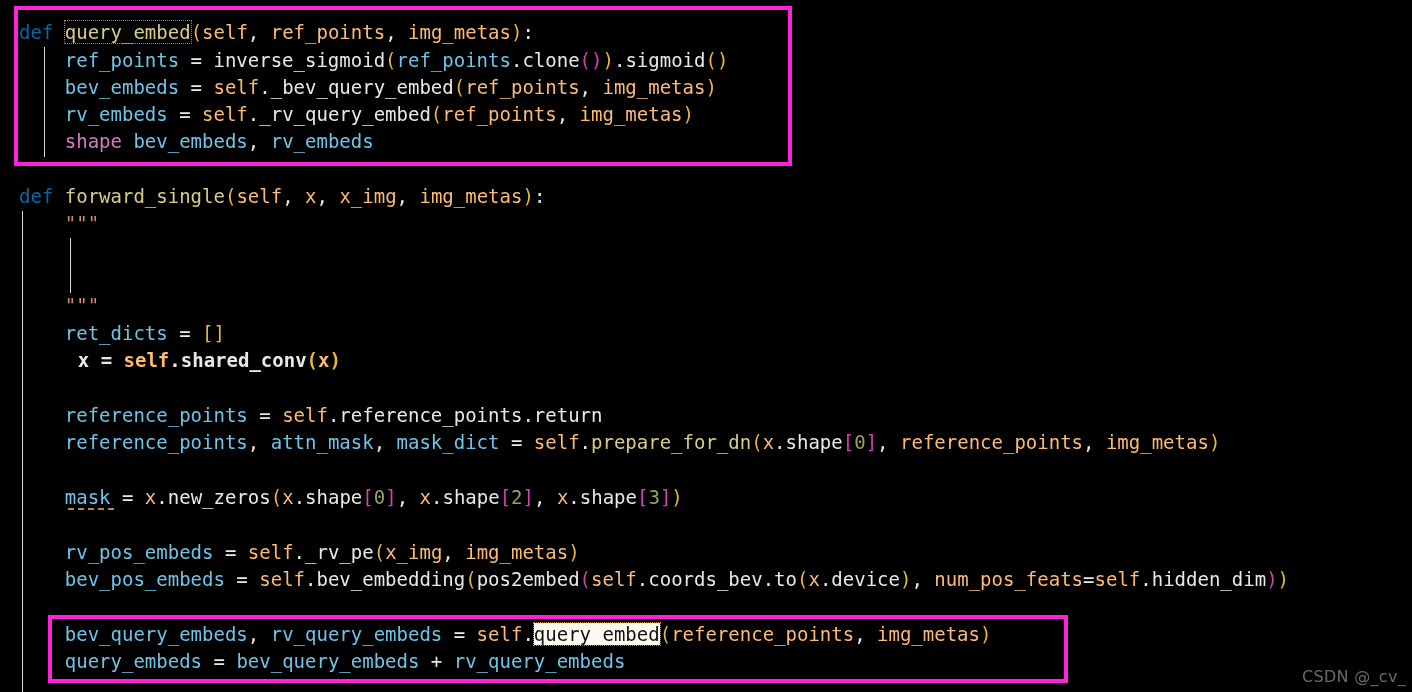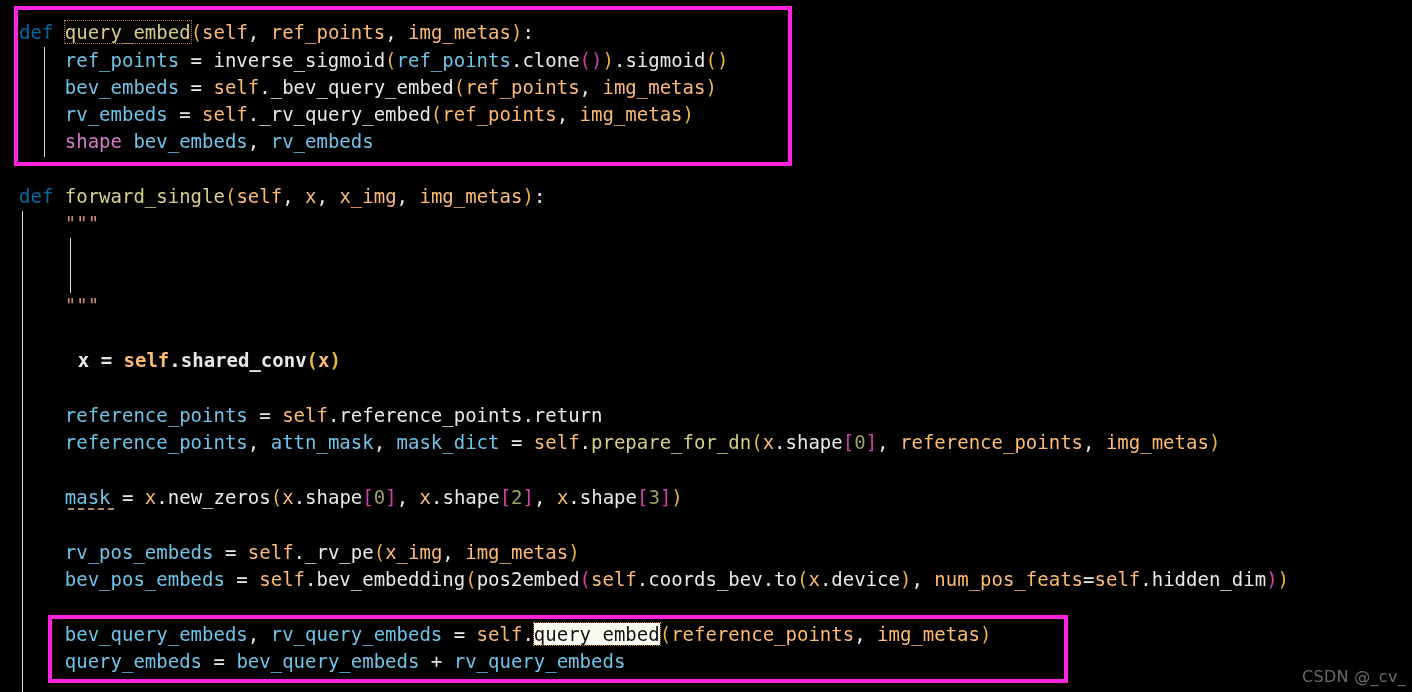--- a/index.html
+++ b/index.html
@@ -118,20 +118,21 @@
   <div class="guide" style="left:70px; top:238px; height:55px;"></div>
 
   <div class="line" style="top:183px; left:19px;"><span class="t-kw">def</span><span class="t-plain"> </span><span class="t-fn">forward_single</span><span class="t-p1">(</span><span class="t-param">self</span><span class="t-plain">, </span><span class="t-param">x</span><span class="t-plain">, </span><span class="t-param">x_img</span><span class="t-plain">, </span><span class="t-param">img_metas</span><span class="t-p1">)</span><span class="t-colon">:</span></div>
 
   <div class="line t-doc" style="top:210px; left:19px;"><span>    </span><span>"""</span></div>
 
 
 
   <div class="line t-doc" style="top:292px; left:19px;"><span>    </span><span>"""</span></div>
 
+  <div class="line" style="top:320px; left:19px;"><span class="t-plain">    </span><span class="t-var">ret_dicts</span><span class="t-plain"> = </span><span class="t-p1">[</span><span class="t-p1">]</span></div>
 
   <div class="line" style="top:347px; left:32px;font-weight:bold;"><span class="t-plain">    </span><span class="t-plain">x</span><span class="t-plain"> = </span><span class="t-param">self</span><span class="t-plain">.</span><span class="t-plain">shared_conv</span><span class="t-p1">(</span><span class="t-param">x</span><span class="t-p1">)</span></div>
 
   <div class="line" style="top:402px; left:19px;"><span class="t-plain">    </span><span class="t-var">reference_points</span><span class="t-plain"> = </span><span class="t-param">self</span><span class="t-plain">.</span><span class="t-plain">reference_points</span><span class="t-plain">.</span><span class="t-plain">return</span></div>
 
   <div class="line" style="top:429px; left:19px;"><span class="t-plain">    </span><span class="t-var">reference_points</span><span class="t-plain">, </span><span class="t-var">attn_mask</span><span class="t-plain">, </span><span class="t-var">mask_dict</span><span class="t-plain"> = </span><span class="t-param">self</span><span class="t-plain">.</span><span class="t-fn">prepare_for_dn</span><span class="t-p1">(</span><span class="t-param">x</span><span class="t-plain">.</span><span class="t-plain">shape</span><span class="t-p2">[</span><span class="t-num">0</span><span class="t-p2">]</span><span class="t-plain">, </span><span class="t-param">reference_points</span><span class="t-plain">, </span><span class="t-param">img_metas</span><span class="t-p1">)</span></div>
 
   <div class="line" style="top:484px; left:19px;"><span class="t-plain">    </span><span class="t-var">mask</span><span class="t-plain"> = </span><span class="t-param">x</span><span class="t-plain">.</span><span class="t-plain">new_zeros</span><span class="t-p1">(</span><span class="t-param">x</span><span class="t-plain">.</span><span class="t-plain">shape</span><span class="t-p2">[</span><span class="t-num">0</span><span class="t-p2">]</span><span class="t-plain">, </span><span class="t-param">x</span><span class="t-plain">.</span><span class="t-plain">shape</span><span class="t-p2">[</span><span class="t-num">2</span><span class="t-p2">]</span><span class="t-plain">, </span><span class="t-param">x</span><span class="t-plain">.</span><span class="t-plain">shape</span><span class="t-p2">[</span><span class="t-num">3</span><span class="t-p2">]</span><span class="t-p1">)</span></div>
 
   <div class="squiggle" style="left:68px; top:506px; width:46px;"></div>

